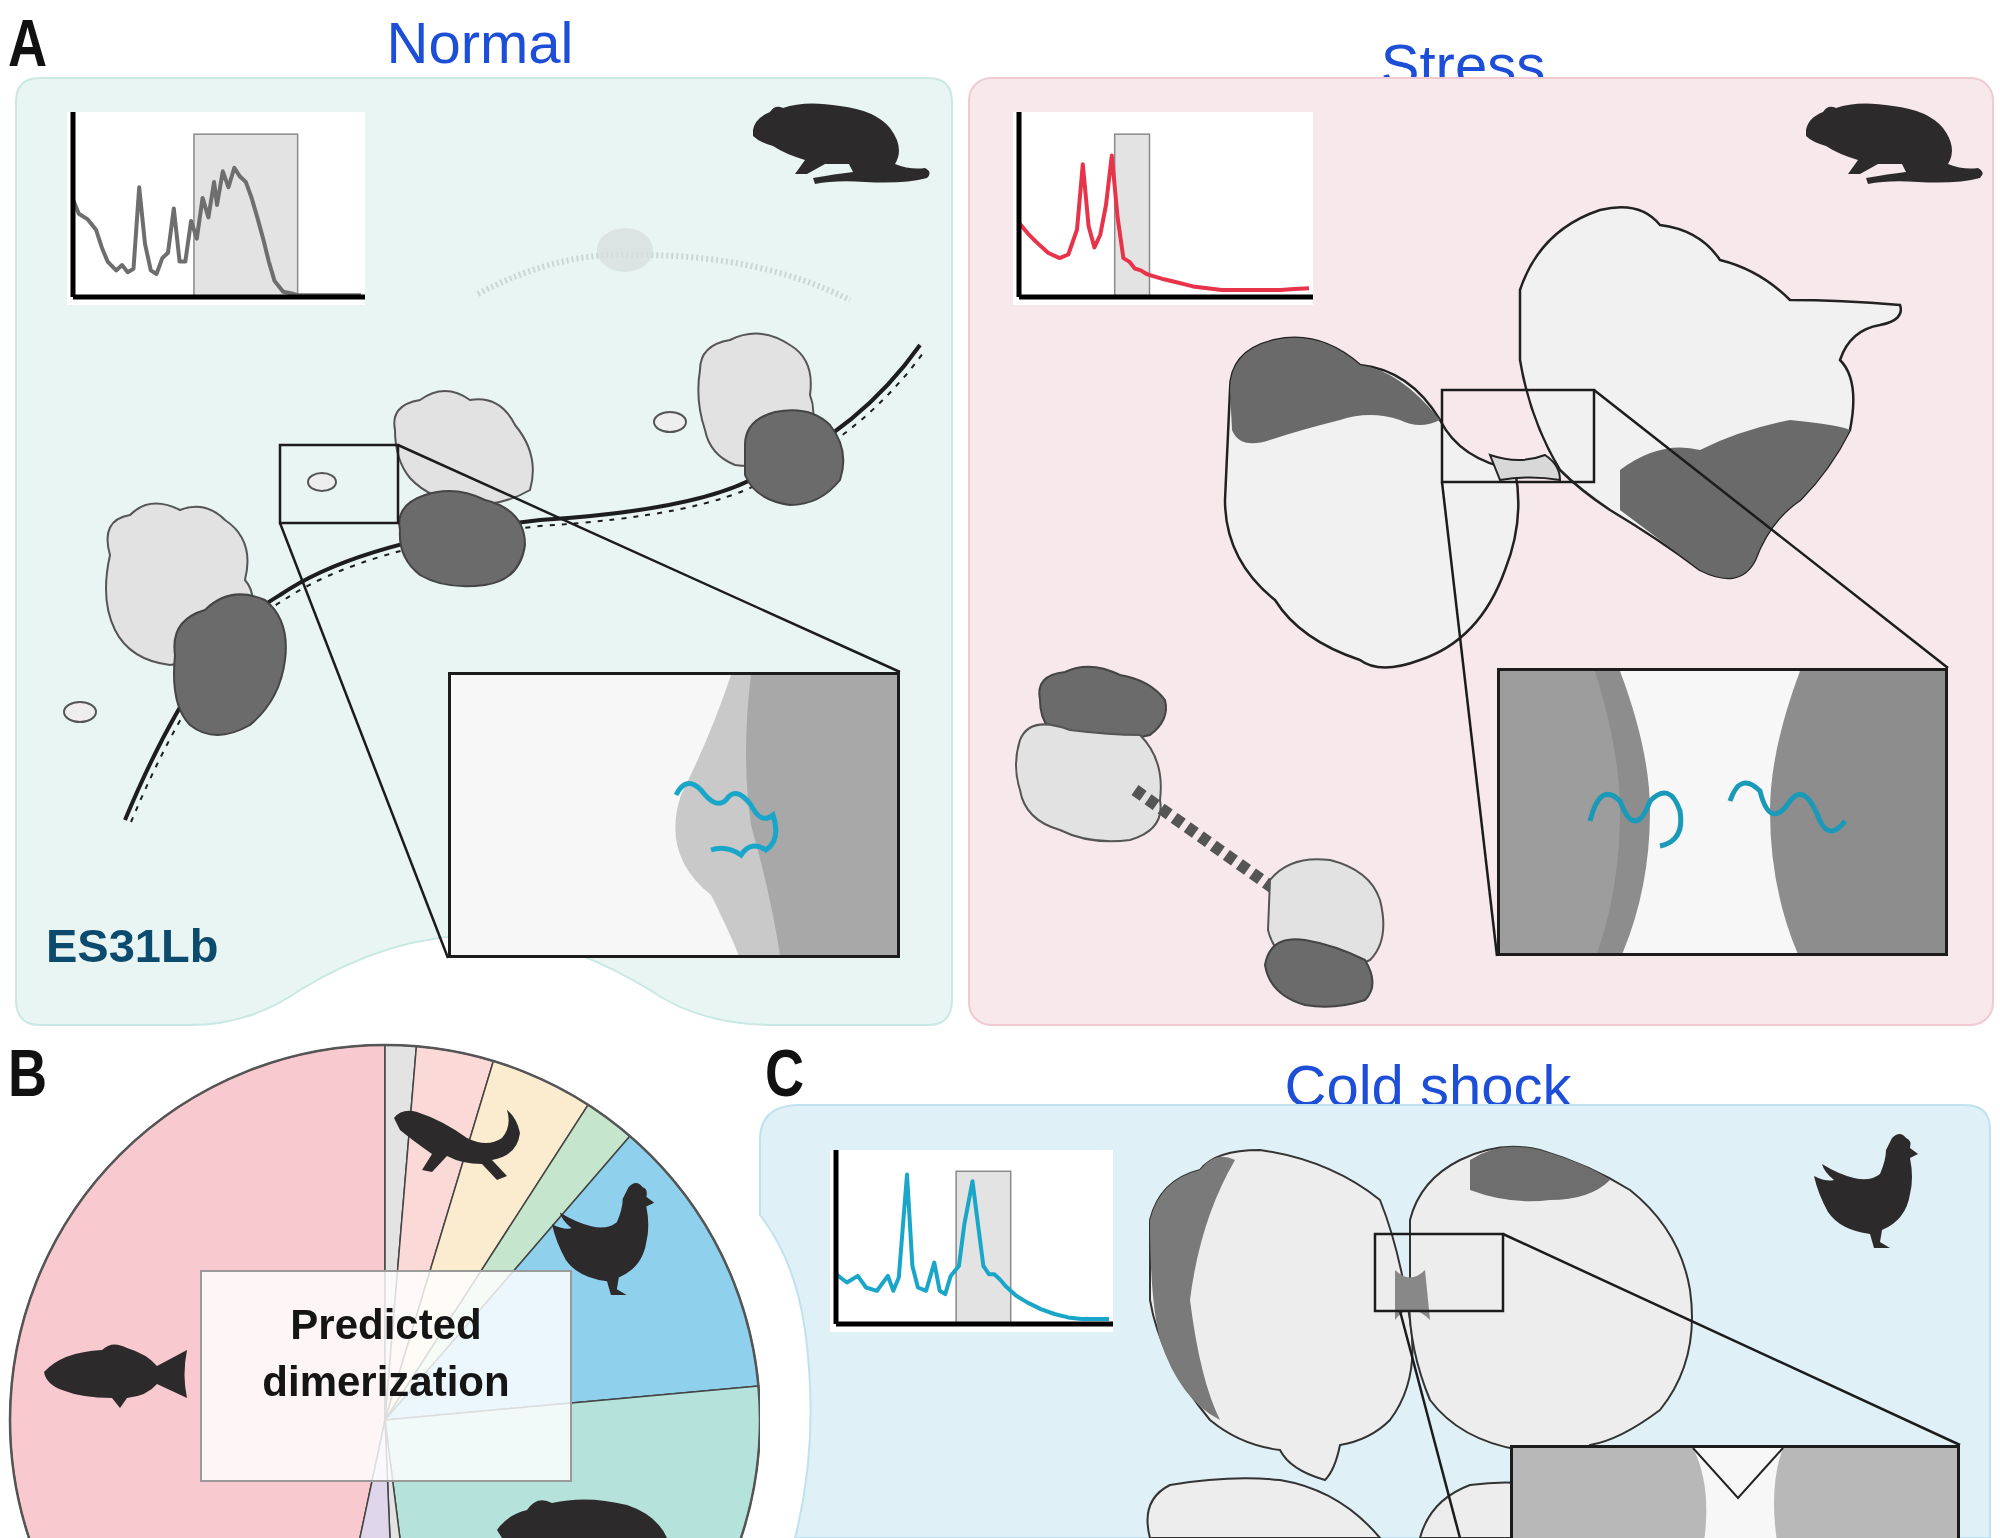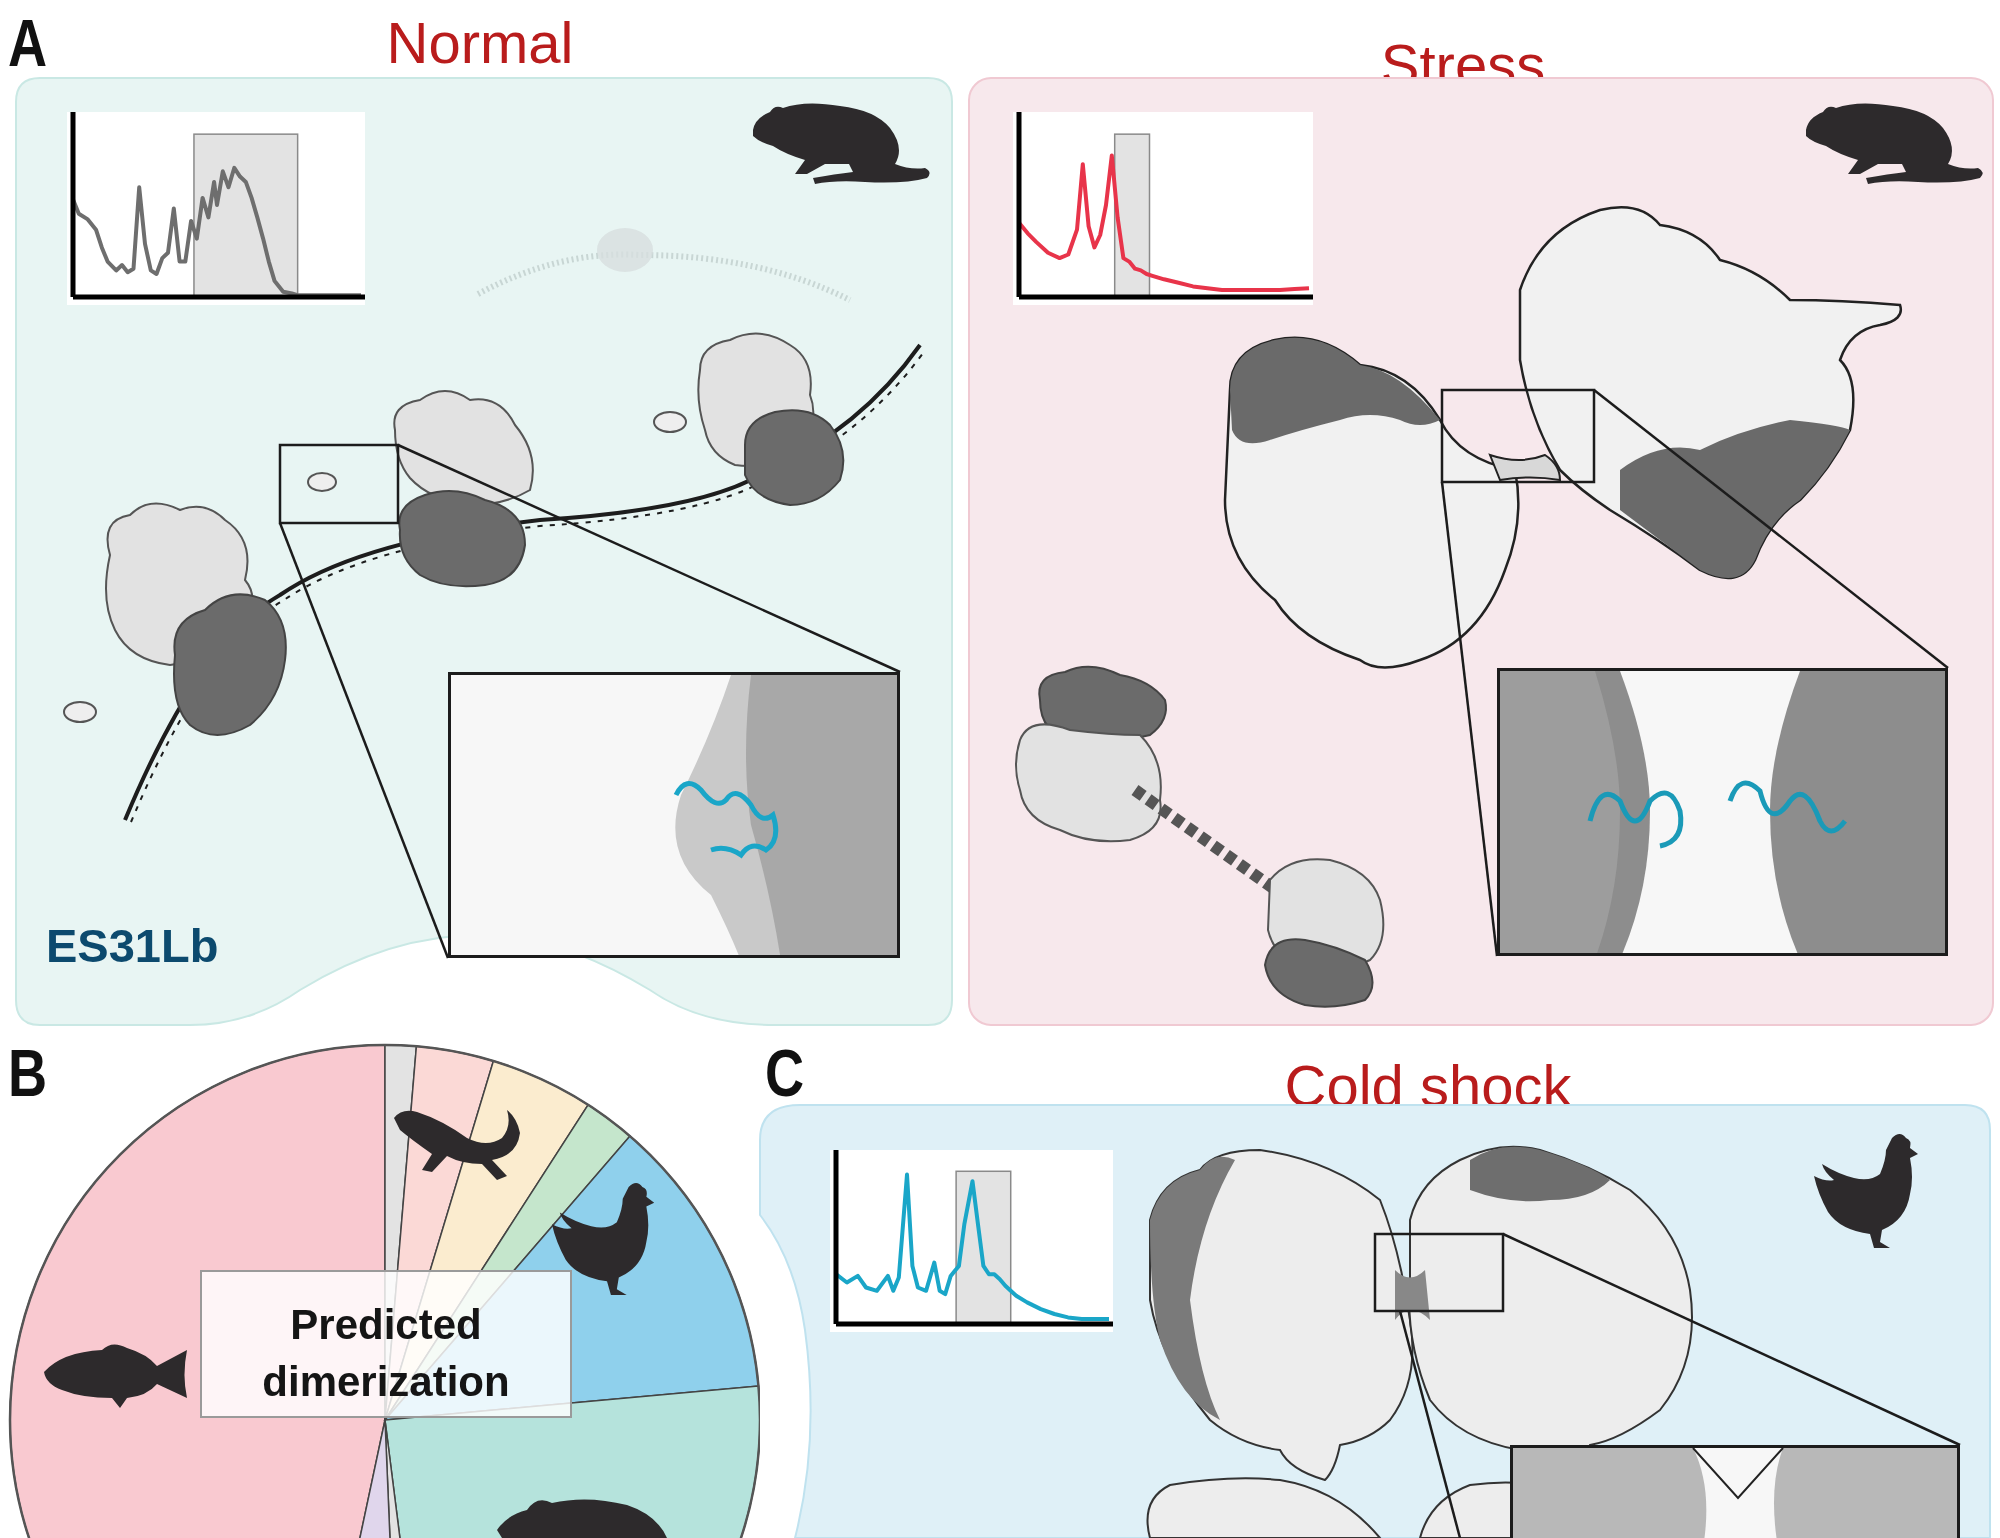--- a/index.html
+++ b/index.html
@@ -1,24 +1,24 @@
 <!DOCTYPE html>
 <html><head>
 <meta charset="utf-8">
 <style>
   html,body{margin:0;padding:0;background:#ffffff;}
   body{width:2000px;height:1538px;position:relative;overflow:hidden;font-family:"Liberation Sans",sans-serif;color:#111;}
   .abs{position:absolute;}
   .panel-letter{position:absolute;font-family:"Liberation Sans",sans-serif;font-weight:bold;font-size:66px;line-height:1;color:#111;transform:scaleX(0.82);transform-origin:left top;}
-  .panel-title{position:absolute;font-size:58px;line-height:1;color:#b91c1c;text-align:center;white-space:nowrap;transform:translateX(-50%);}
+  .panel-title{position:absolute;font-size:58px;line-height:1;color:#1d4ed8;text-align:center;white-space:nowrap;transform:translateX(-50%);}
   .chart-box{position:absolute;background:#ffffff;}
   .chart-box svg{position:absolute;left:0;top:0;width:100%;height:100%;overflow:visible;}
   .silhouette{position:absolute;}
   .es-label{position:absolute;left:46px;top:918px;font-weight:bold;font-size:47px;color:#0c4a6e;}
-  .pie-label{position:absolute;left:200px;top:1270px;width:372px;height:148px;background:rgba(255,255,255,0.82);border:2px solid #9a9a9a;box-sizing:border-box;text-align:center;font-weight:bold;font-size:42px;line-height:57px;padding-top:24px;color:#151515;}
+  .pie-label{position:absolute;left:200px;top:1270px;width:372px;height:212px;background:rgba(255,255,255,0.82);border:2px solid #9a9a9a;box-sizing:border-box;text-align:center;font-weight:bold;font-size:42px;line-height:57px;padding-top:24px;color:#151515;}
   .pie-label div{white-space:nowrap;}
   .zoom-frame{position:absolute;border:3px solid #1c1c1c;box-sizing:border-box;background:#f7f7f7;overflow:hidden;}
 </style>
 </head>
 <body>
 
 <div class="panel-letter" style="left:8px;top:10px;">A</div>
 <div class="panel-title" style="left:480px;top:14px;">Normal</div>
 <div class="panel-title" style="left:1463px;top:14px;margin-top:22px;">Stress</div>
 <div class="panel-letter" style="left:8px;top:1040px;">B</div>

